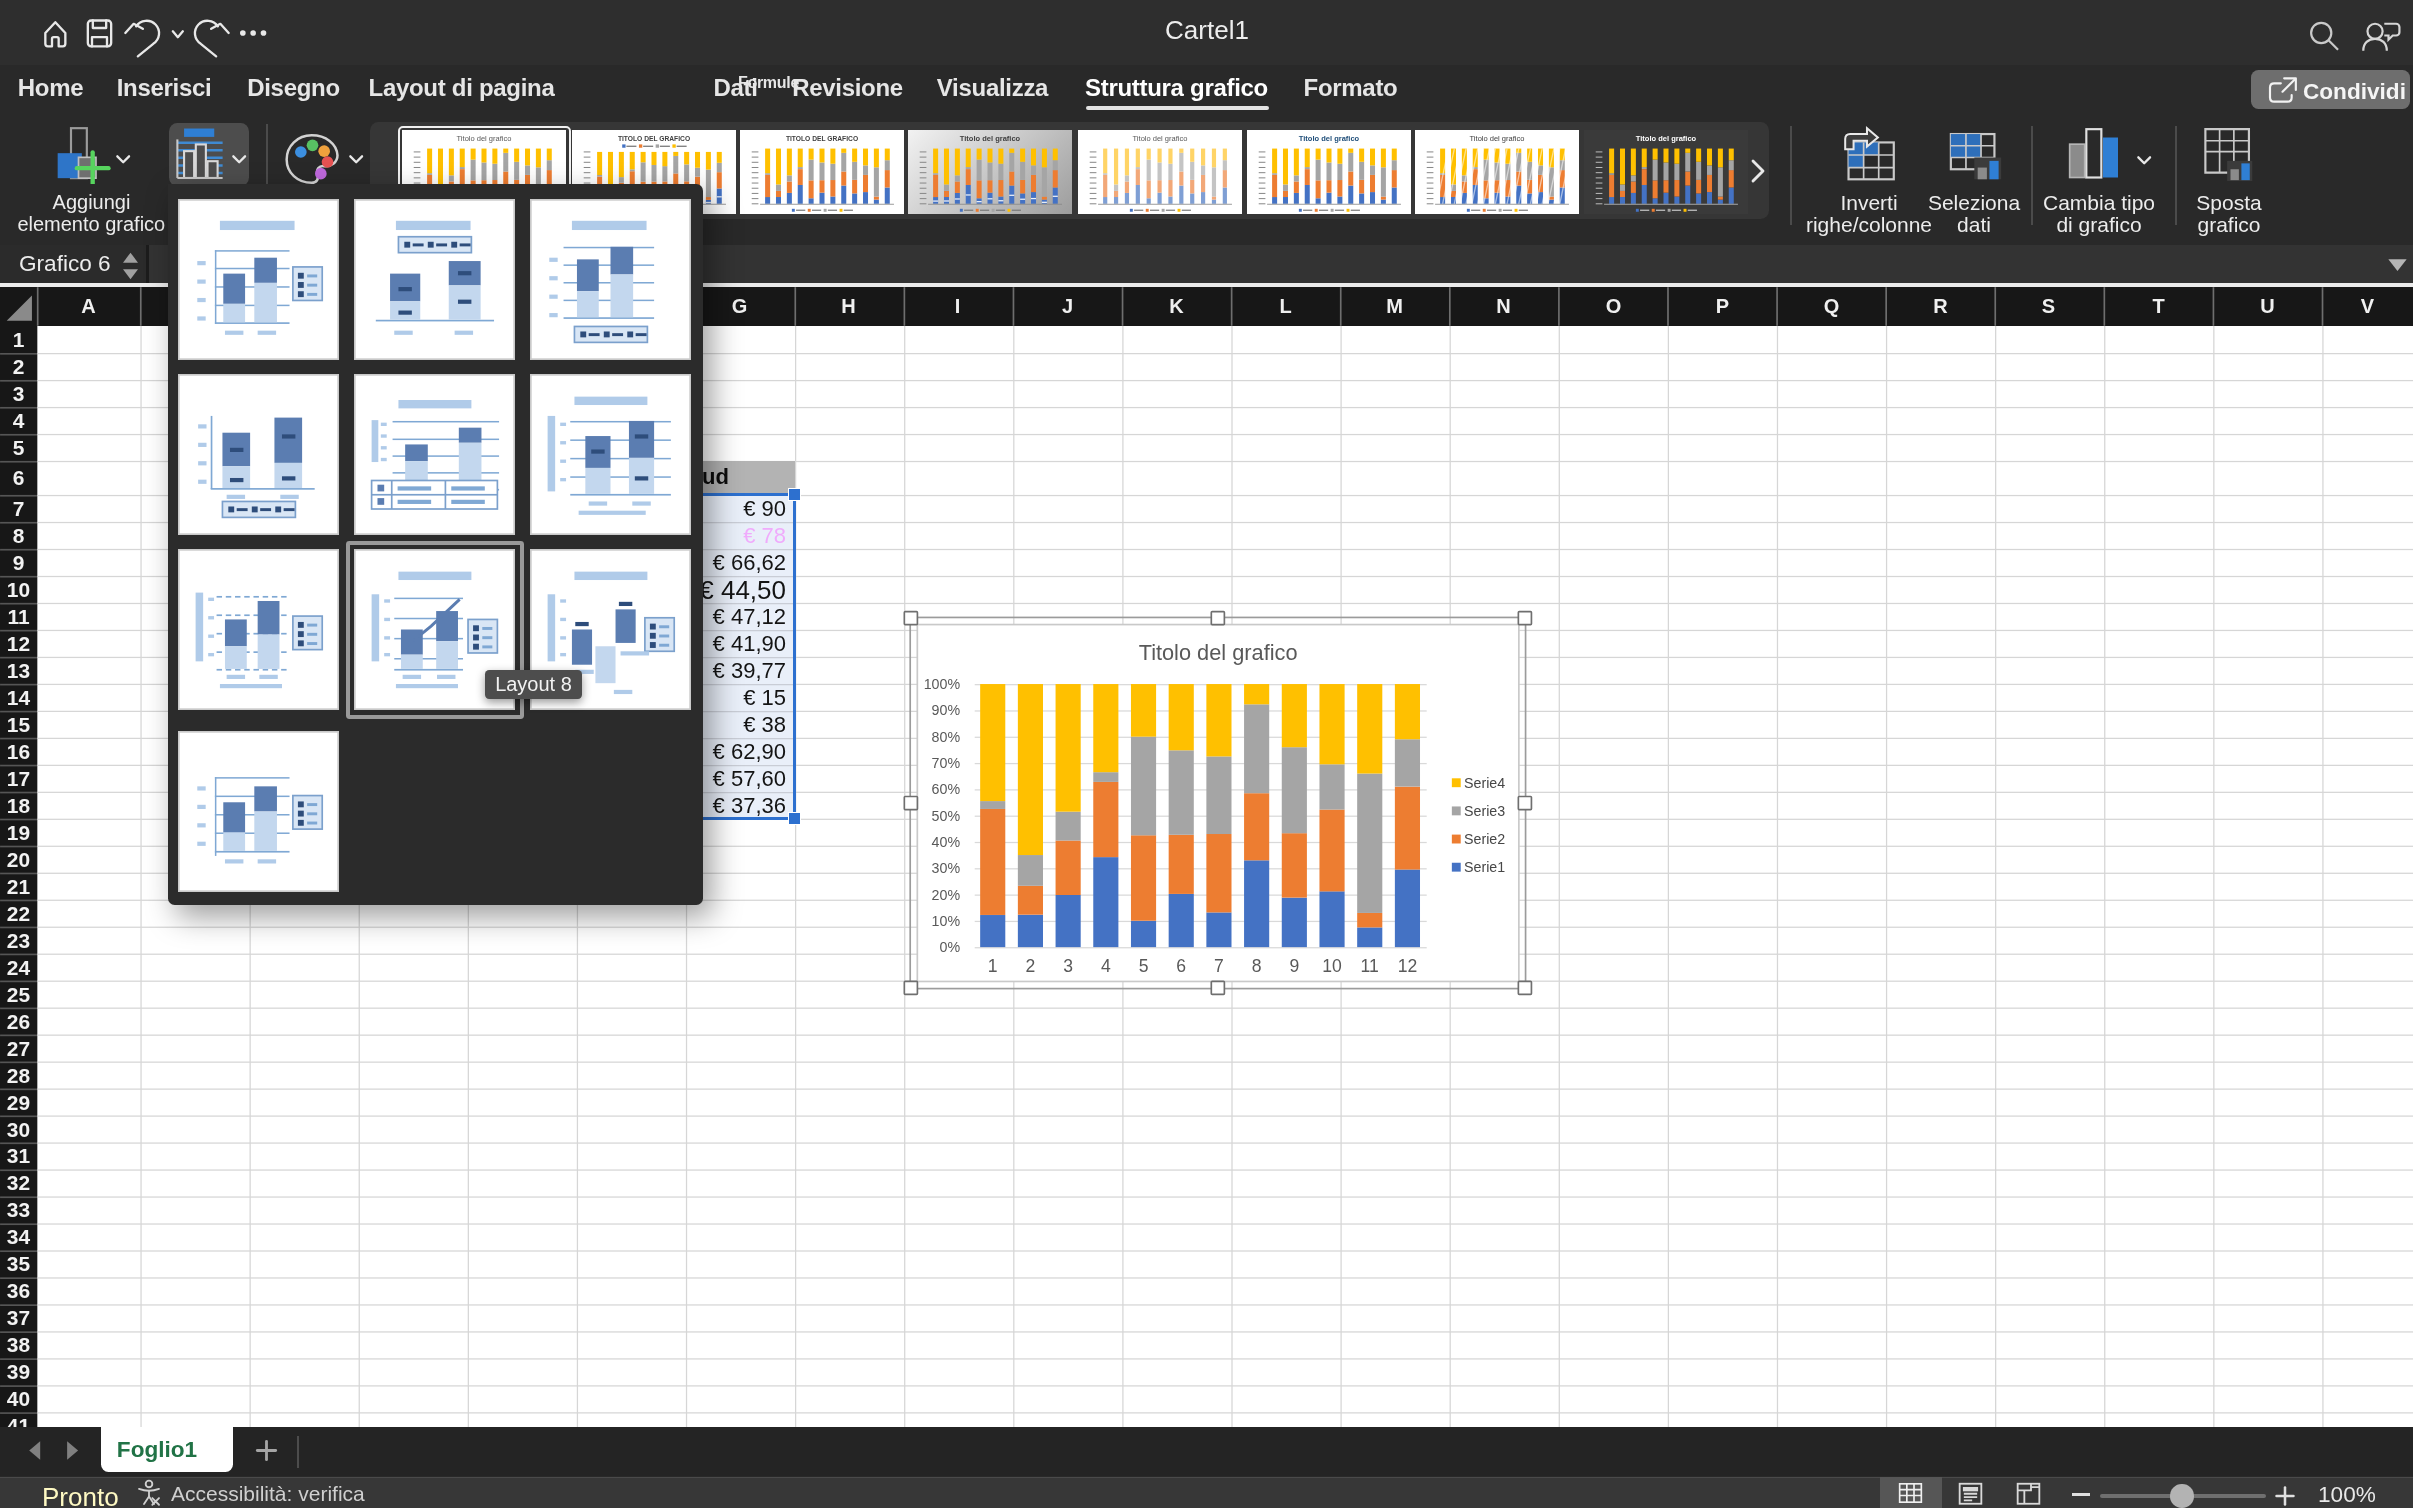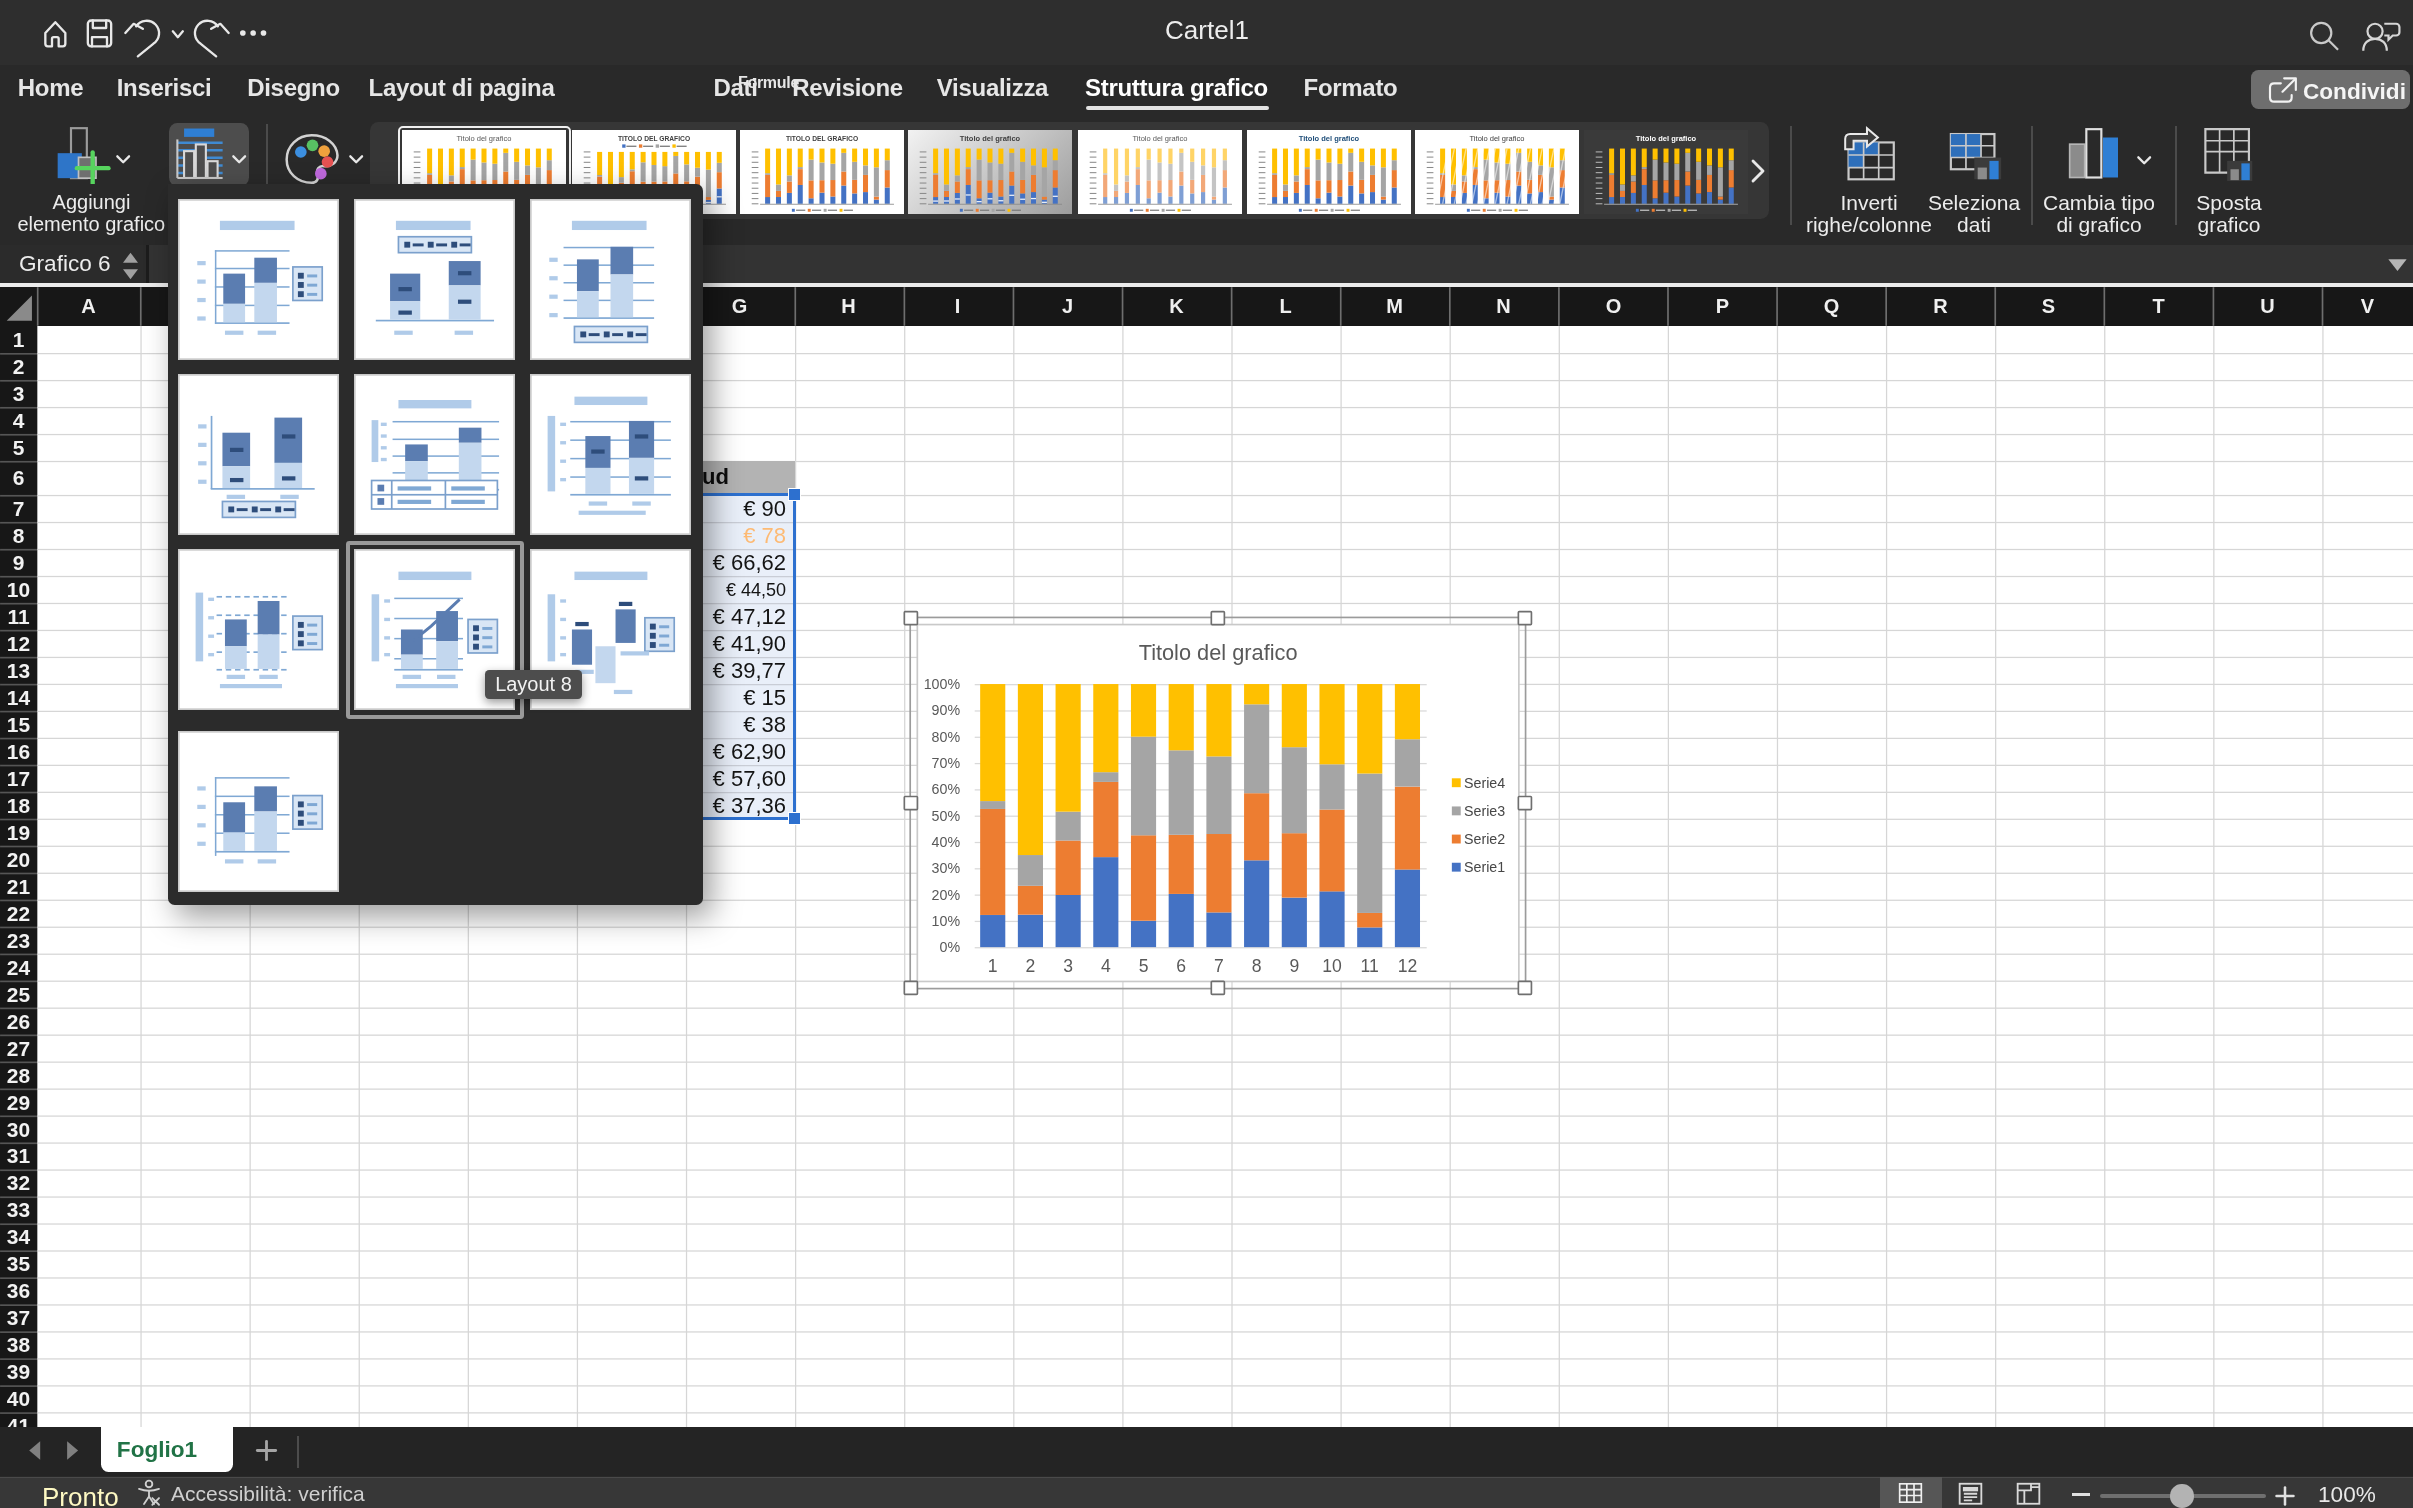--- a/index.html
+++ b/index.html
@@ -1019,23 +1019,23 @@
       <rect x="0" y="128.8" width="130" height="1.5" fill="#c9cdd6"></rect>
       <rect x="0" y="161.0" width="130" height="1.5" fill="#c9cdd6"></rect>
       <rect x="0" y="193.2" width="130" height="1.5" fill="#c9cdd6"></rect>
       <rect x="0" y="225.4" width="130" height="1.5" fill="#c9cdd6"></rect>
       <rect x="0" y="257.6" width="130" height="1.5" fill="#c9cdd6"></rect>
       <rect x="0" y="289.8" width="130" height="1.5" fill="#c9cdd6"></rect>
       <rect x="0" y="322.0" width="130" height="1.5" fill="#c9cdd6"></rect>
       <rect x="0" y="354.2" width="130" height="1.5" fill="#c9cdd6"></rect>
     </svg>
 <div class="ab" style="left:685px;top:495px;width:101px;height:27px;line-height:28px;color:#141414;font-size:22px;text-align:right">€ 90</div>
-<div class="ab" style="left:685px;top:522px;width:101px;height:27px;line-height:28px;color:#fdba74;font-size:22px;text-align:right">€ 78</div>
+<div class="ab" style="left:685px;top:522px;width:101px;height:27px;line-height:28px;color:#f0abfc;font-size:22px;text-align:right">€ 78</div>
 <div class="ab" style="left:685px;top:549px;width:101px;height:27px;line-height:28px;color:#141414;font-size:22px;text-align:right">€ 66,62</div>
-<div class="ab" style="left:685px;top:576px;width:101px;height:27px;line-height:28px;color:#141414;font-size:18px;text-align:right">€ 44,50</div>
+<div class="ab" style="left:685px;top:576px;width:101px;height:27px;line-height:28px;color:#141414;font-size:26px;text-align:right">€ 44,50</div>
 <div class="ab" style="left:685px;top:603px;width:101px;height:27px;line-height:28px;color:#141414;font-size:22px;text-align:right">€ 47,12</div>
 <div class="ab" style="left:685px;top:630px;width:101px;height:27px;line-height:28px;color:#141414;font-size:22px;text-align:right">€ 41,90</div>
 <div class="ab" style="left:685px;top:657px;width:101px;height:27px;line-height:28px;color:#141414;font-size:22px;text-align:right">€ 39,77</div>
 <div class="ab" style="left:685px;top:684px;width:101px;height:27px;line-height:28px;color:#141414;font-size:22px;text-align:right">€ 15</div>
 <div class="ab" style="left:685px;top:711px;width:101px;height:27px;line-height:28px;color:#141414;font-size:22px;text-align:right">€ 38</div>
 <div class="ab" style="left:685px;top:738px;width:101px;height:27px;line-height:28px;color:#141414;font-size:22px;text-align:right">€ 62,90</div>
 <div class="ab" style="left:685px;top:765px;width:101px;height:27px;line-height:28px;color:#141414;font-size:22px;text-align:right">€ 57,60</div>
 <div class="ab" style="left:685px;top:792px;width:101px;height:27px;line-height:28px;color:#141414;font-size:22px;text-align:right">€ 37,36</div>
 <div class="ab" style="left:793px;top:494px;width:3.4px;height:325px;background:#2d70cf"></div>
 <div class="ab" style="left:687px;top:493px;width:107px;height:3.4px;background:#2d70cf"></div>

